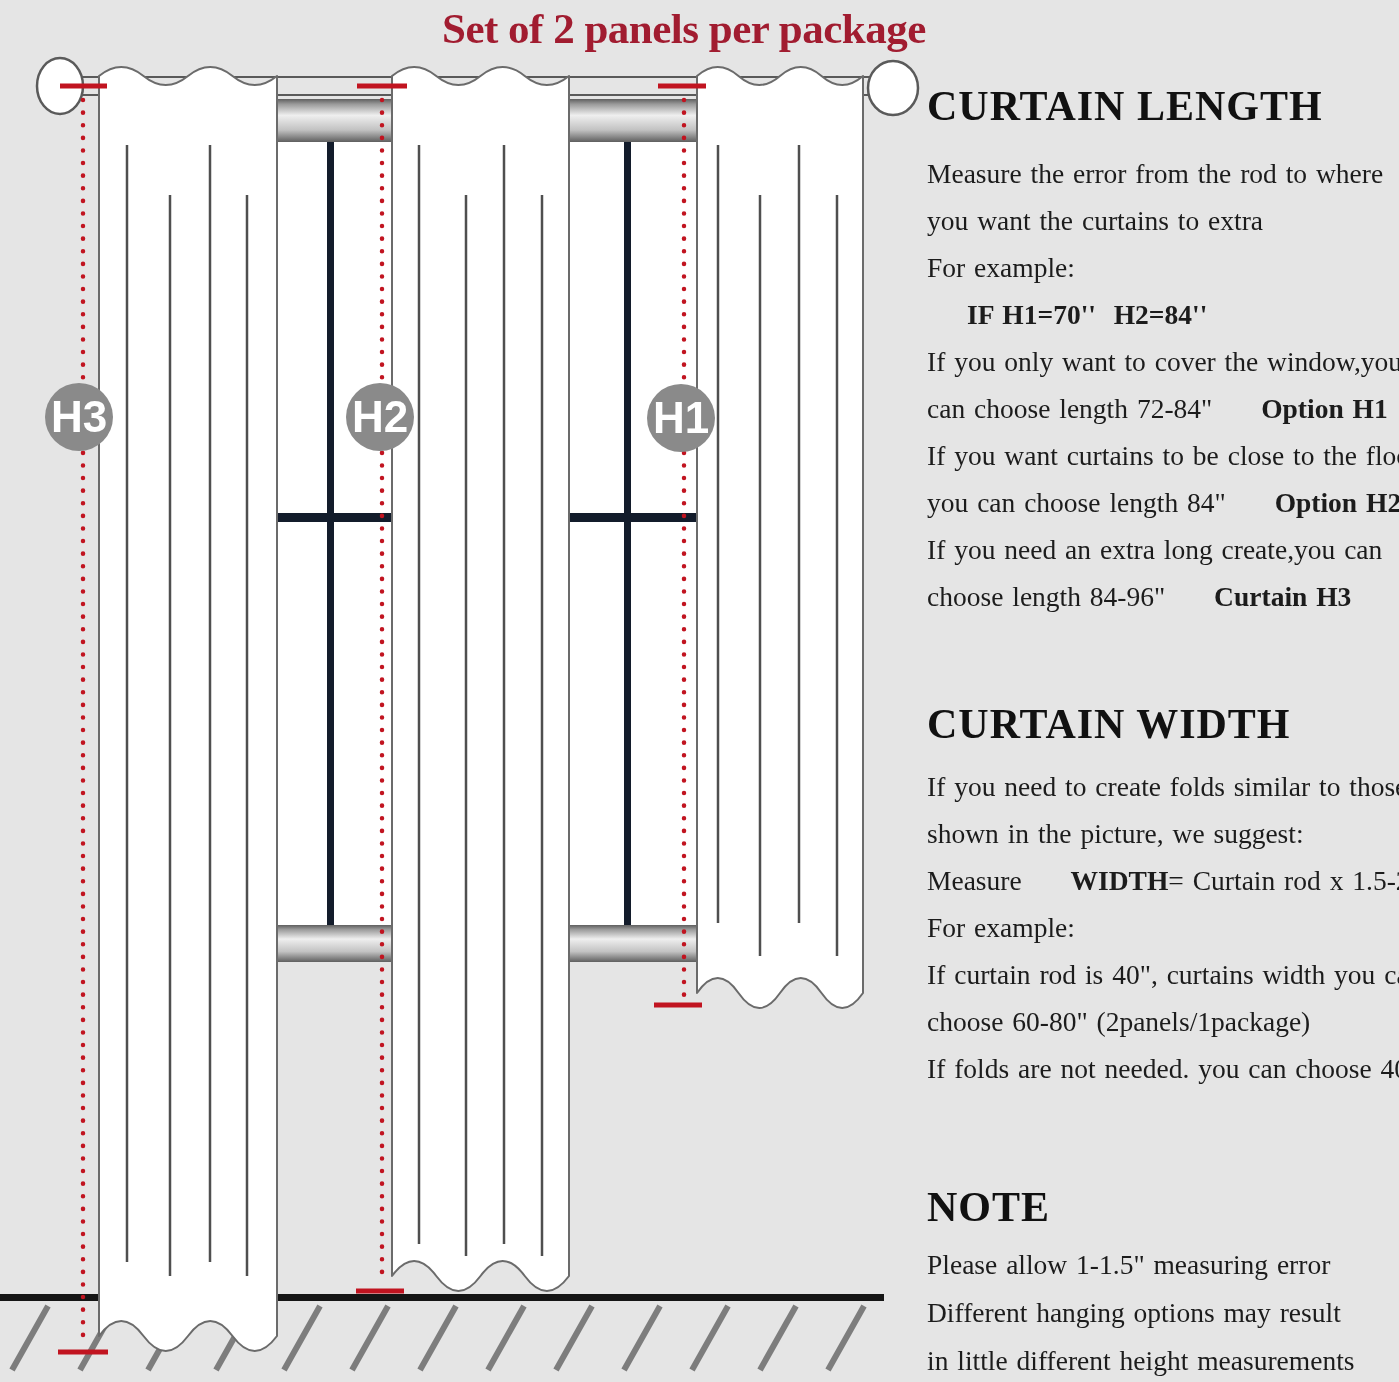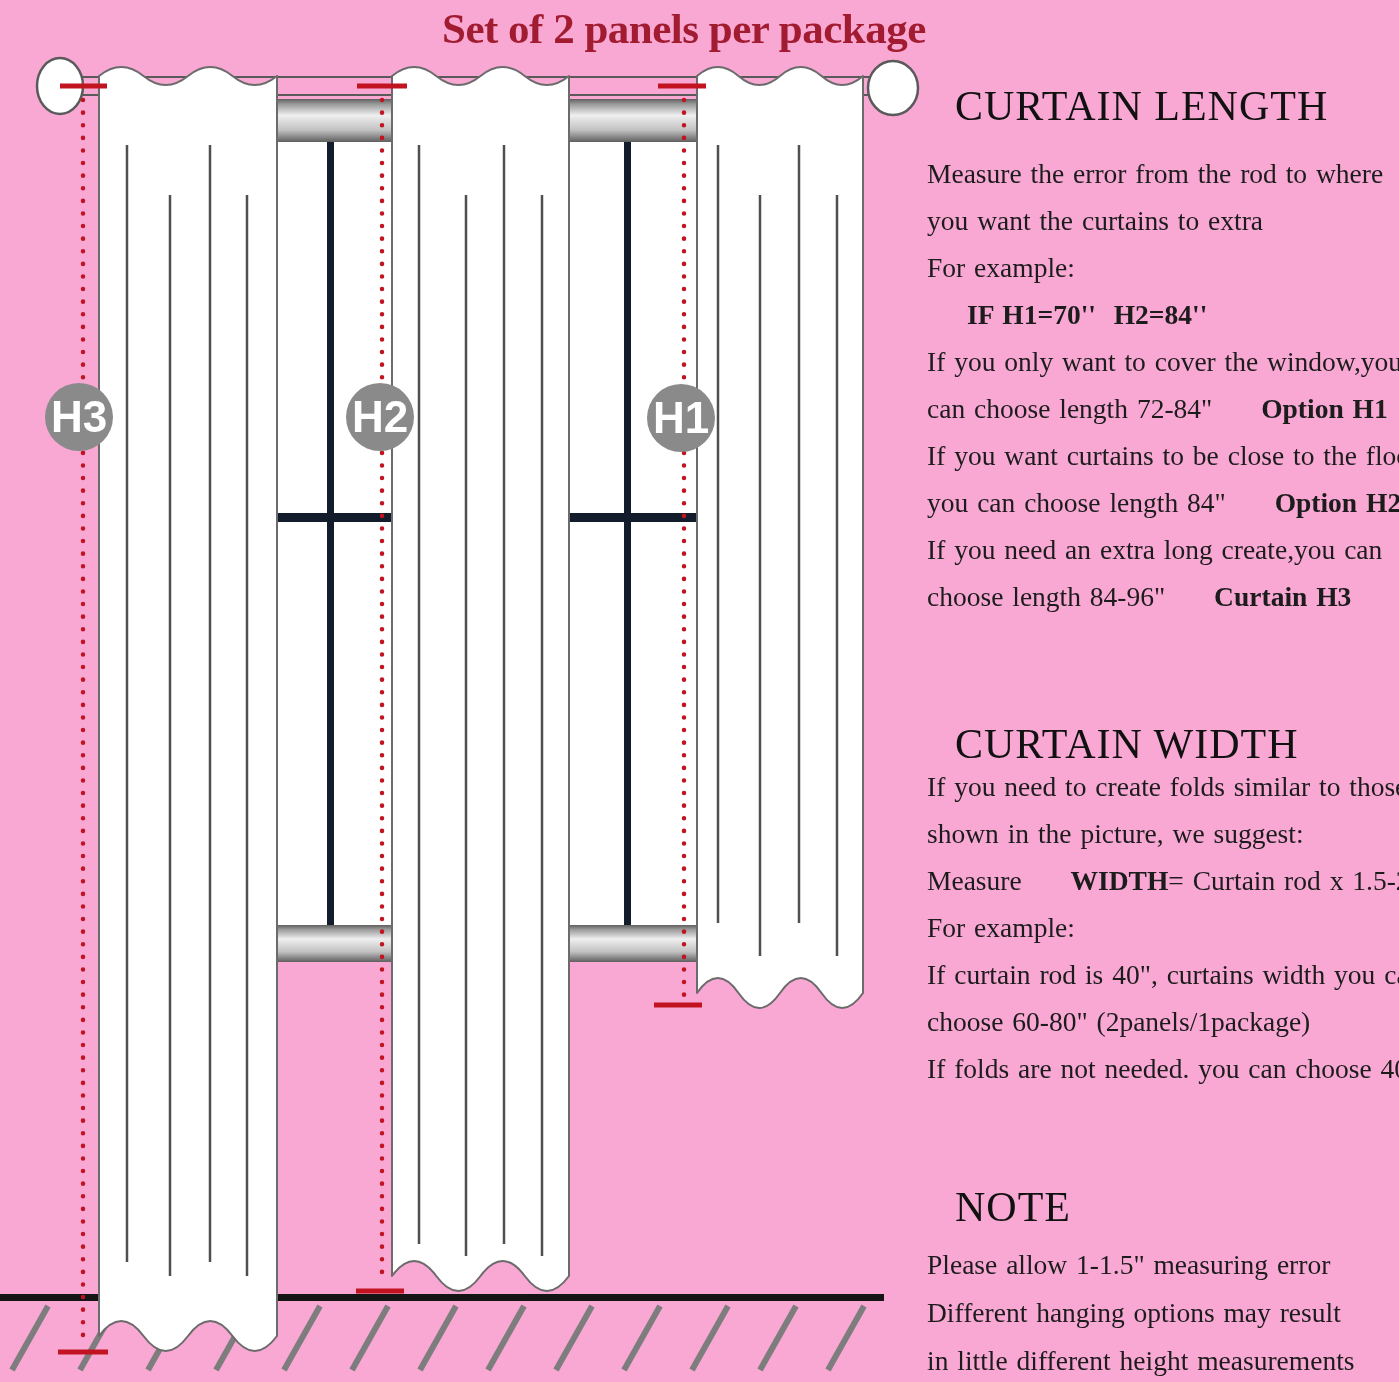--- a/index.html
+++ b/index.html
@@ -1,28 +1,28 @@
 <!DOCTYPE html>
 <html><head>
 <meta charset="utf-8">
 <style>
   html,body{margin:0;padding:0;background:#ffffff;}
-  .page{position:relative;width:1399px;height:1382px;background:#f9a8d4;overflow:hidden;
+  .page{position:relative;width:1399px;height:1382px;background:#e5e5e5;overflow:hidden;
         font-family:"Liberation Serif",serif;color:#1a1a1a;}
   .title{position:absolute;left:442px;top:4px;font-size:43px;font-weight:bold;
          color:#a11c30;letter-spacing:-0.5px;white-space:pre;}
   svg{position:absolute;left:0;top:0;}
-  .heading{position:absolute;left:927px;font-size:42px;font-weight:normal;color:#111;
-           letter-spacing:1px;white-space:pre;margin-left:28px;}
+  .heading{position:absolute;left:927px;font-size:42px;font-weight:bold;color:#111;
+           letter-spacing:1px;white-space:pre;}
   .body{position:absolute;left:927px;width:475px;font-size:27.5px;line-height:47px;
         color:#1c1c1c;word-spacing:2px;}
   .bl{white-space:pre;}
   .b{font-weight:bold;margin-left:40px;}
   .h-length{top:82px;}  .b-length{top:150px;}
-  .h-width{top:720px;text-align:center;}  .b-width{top:763px;}
+  .h-width{top:700px;text-align:center;}  .b-width{top:763px;}
   .h-note{top:1183px;}  .b-note{top:1241px;line-height:48px;}
   .hlabel{font-family:"Liberation Sans",sans-serif;font-weight:bold;}
 </style>
 </head>
 <body>
 
 <div class="page">
 
   <div class="title">Set of 2 panels per package</div>
 

